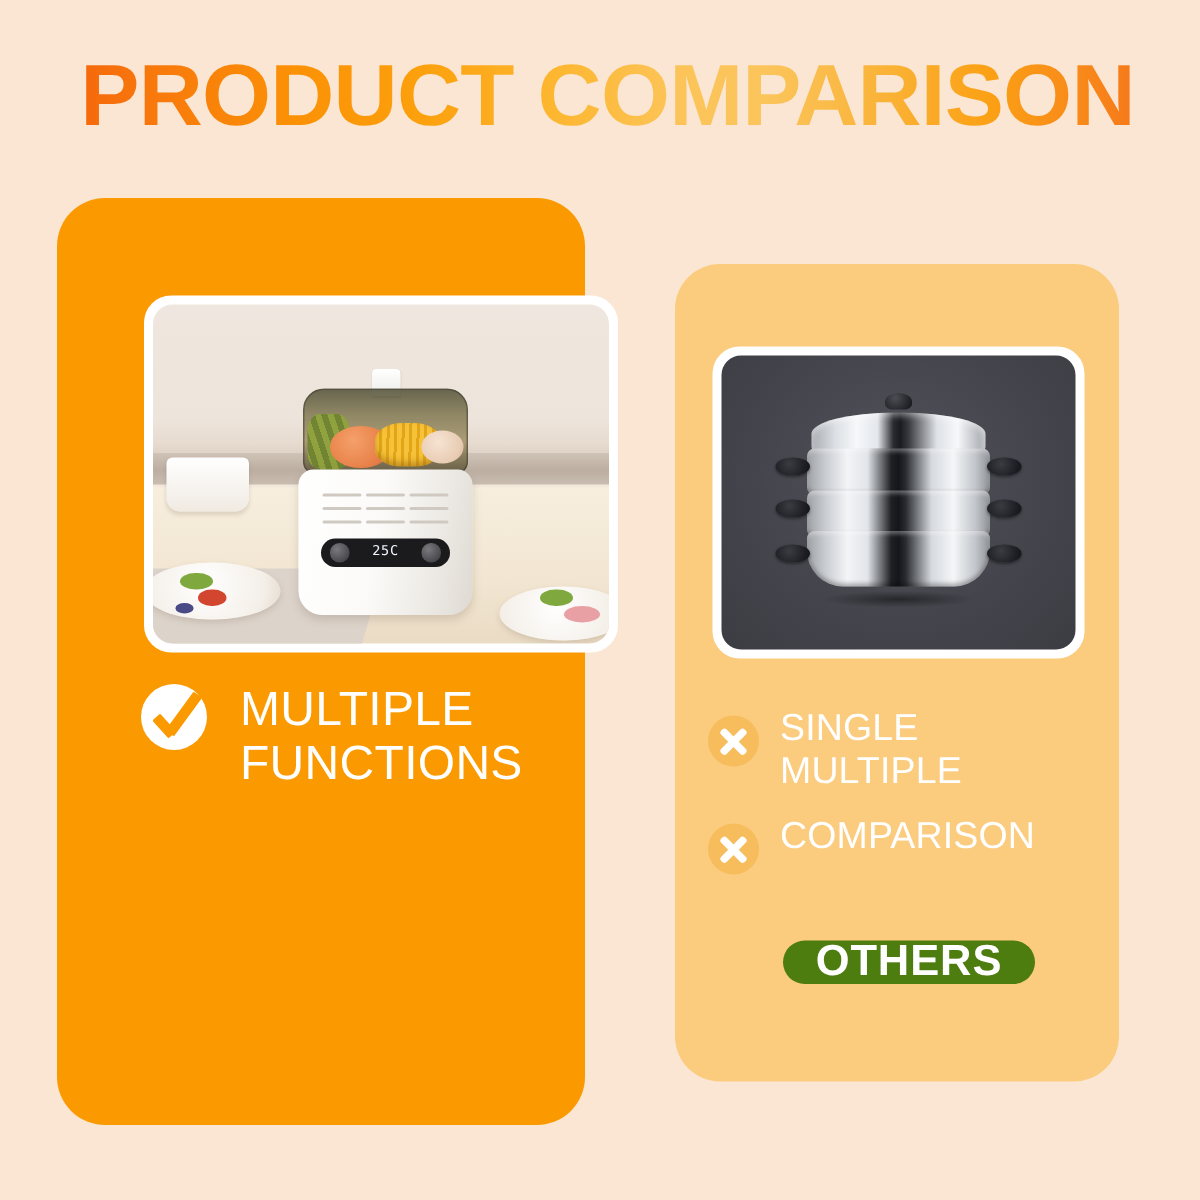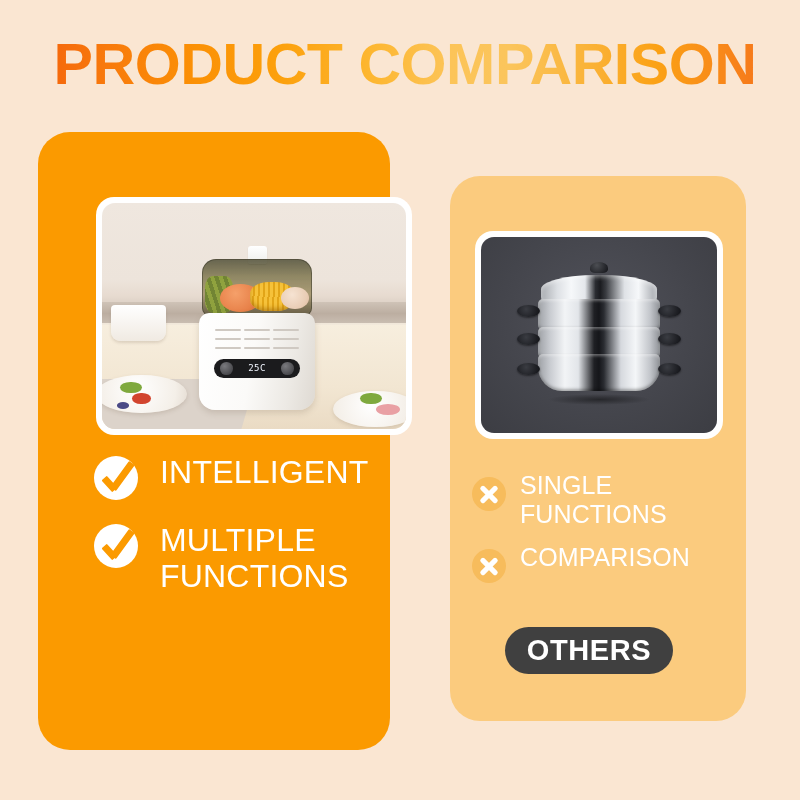--- a/index.html
+++ b/index.html
@@ -484,25 +484,25 @@
     display: flex;
     align-items: center;
     justify-content: center;
     color: #FB9A00;
     font-size: 40px;
     font-weight: 700;
     letter-spacing: 1px;
   }
   #badge-others {
     position: absolute;
-    left: 55px;
+    left: 72px;
     top: 451px;
     width: 168px;
-    height: 47px;
-    background: #404040;
+    height: 29px;
+    background: #4d7c0f;
     border-radius: 999px;
     display: flex;
     align-items: center;
     justify-content: center;
     color: #FFFFFF;
     font-size: 29px;
     font-weight: 700;
     letter-spacing: 0.6px;
   }
 </style>
@@ -531,21 +531,21 @@
           <div class="handle right h3"></div>
           <div id="pot-shadow"></div>
         </div>
       </div>
     </div>
 
     <div id="features-others">
       <div class="feature-others">
         <span class="x-circle"></span>
         <span class="feature-others-label">SINGLE
-FUNCTIONS</span>
+MULTIPLE</span>
       </div>
       <div class="feature-others">
         <span class="x-circle"></span>
         <span class="feature-others-label">COMPARISON</span>
       </div>
     </div>
 
     <div id="badge-others">OTHERS</div>
   </div>
 
@@ -592,24 +592,20 @@
               <span class="disp-knob"></span>
             </div>
           </div>
         </div>
       </div>
     </div>
 
     <div id="features-ours">
       <div class="feature-ours">
         <span class="check-circle"></span>
-        <span class="feature-ours-label">INTELLIGENT</span>
-      </div>
-      <div class="feature-ours">
-        <span class="check-circle"></span>
         <span class="feature-ours-label">MULTIPLE
 FUNCTIONS</span>
       </div>
     </div>
 
   </div>
 
 </div>
 
 </body></html>

